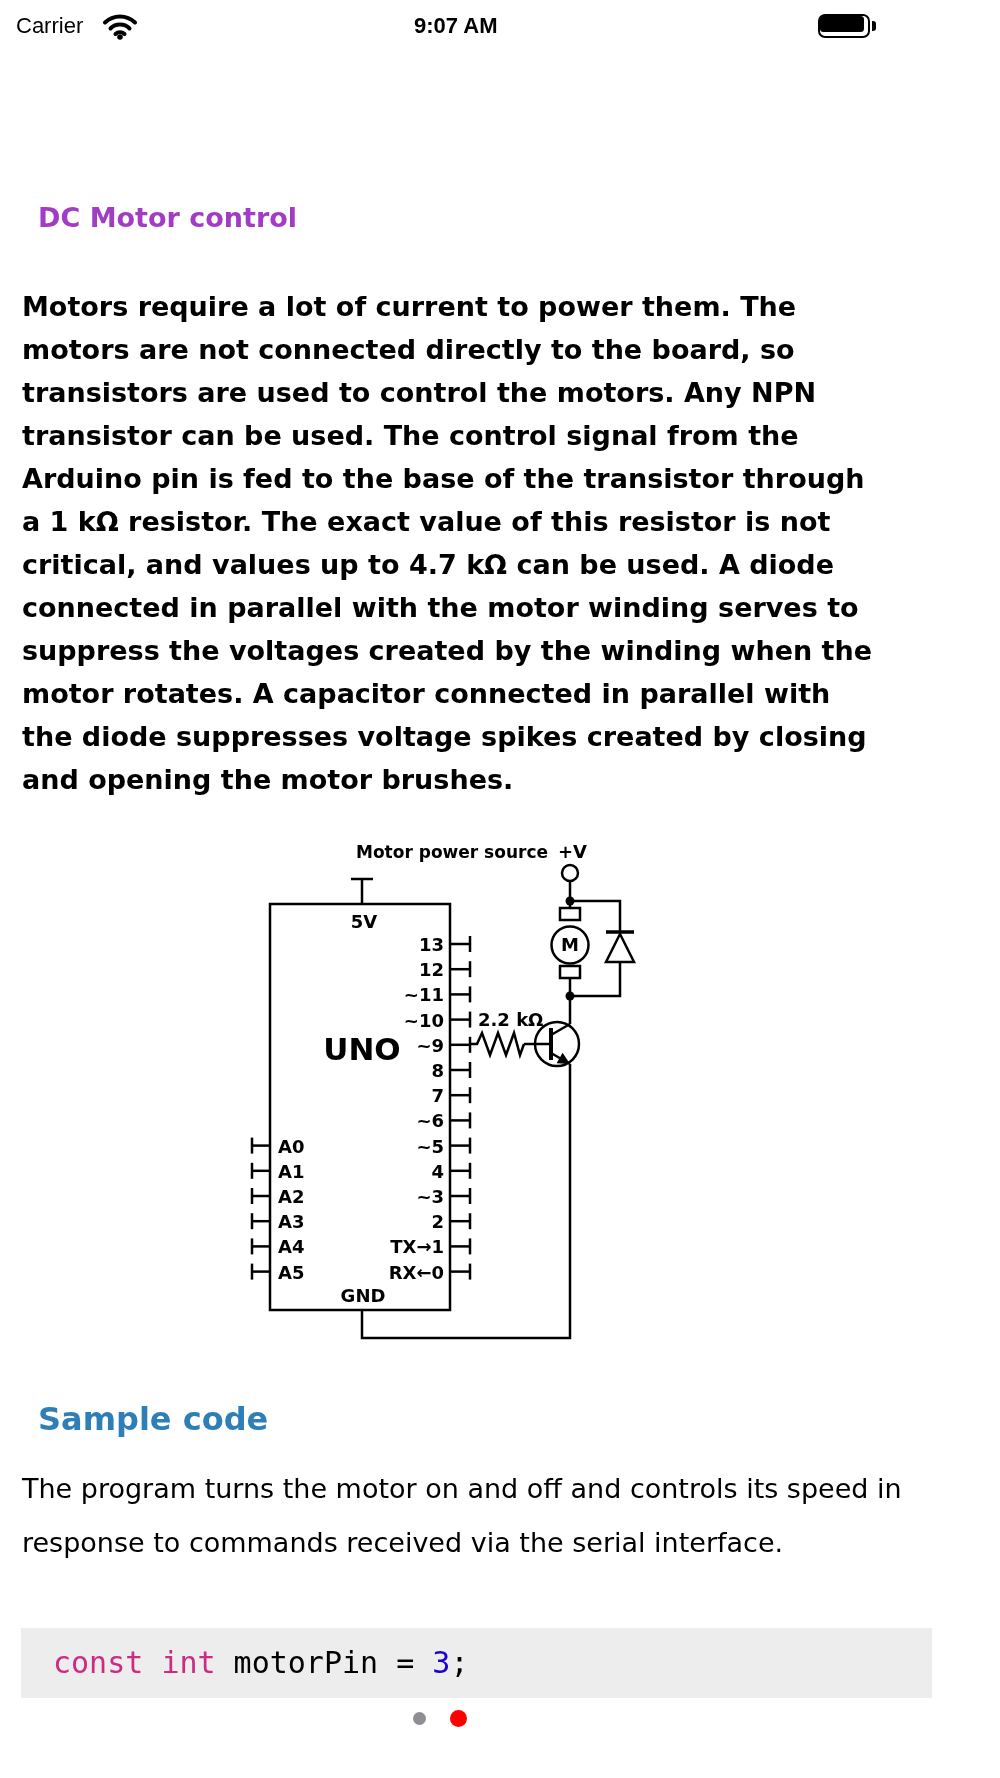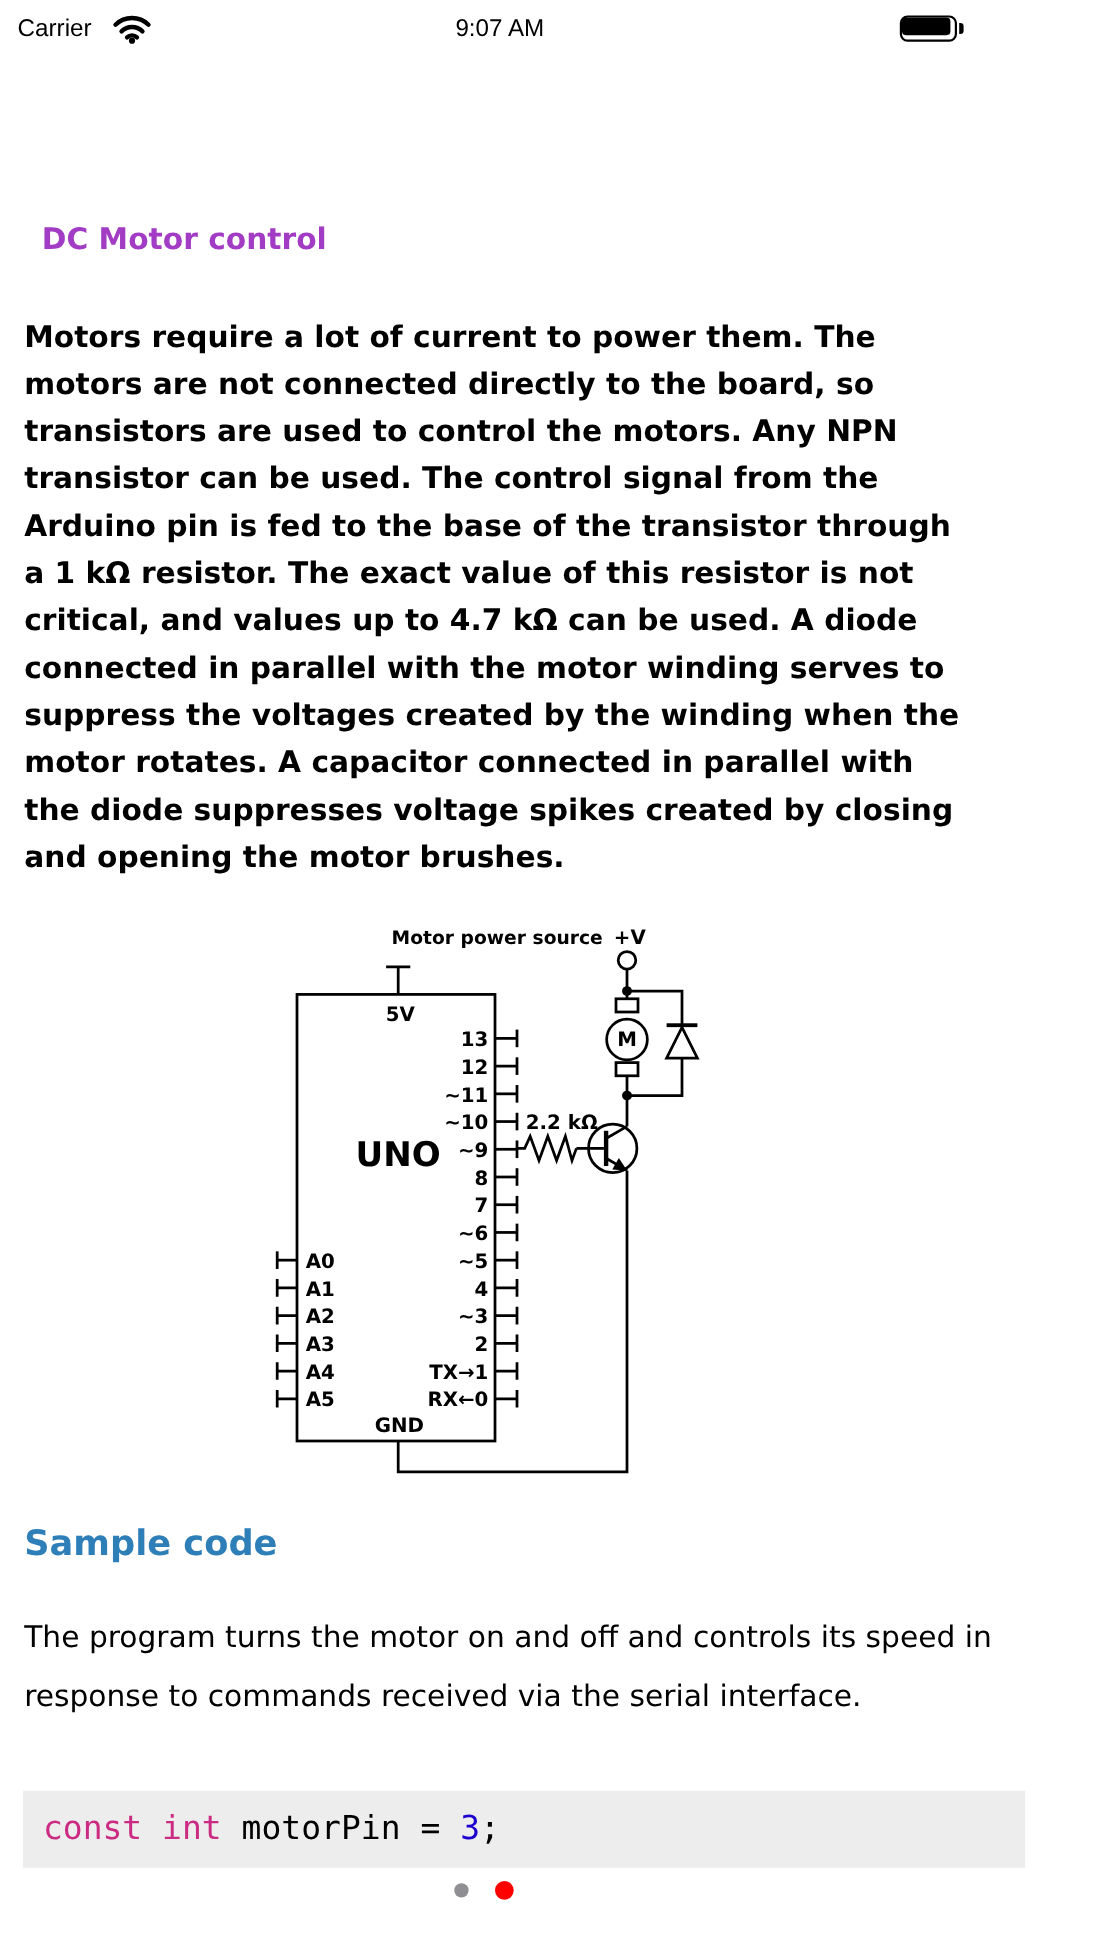--- a/index.html
+++ b/index.html
@@ -3,56 +3,56 @@
 <meta charset="utf-8">
 <style>
   html,body{margin:0;padding:0;background:#fff;}
   .screen{position:relative;width:932px;height:1778px;background:#ffffff;overflow:hidden;
           font-family:"DejaVu Sans",sans-serif;color:#000;}
 
   
   .status-bar{position:absolute;top:0;left:0;right:0;height:53px;}
   .carrier{position:absolute;left:16px;top:13px;font-size:22px;font-family:"Liberation Sans",sans-serif;}
   .wifi{position:absolute;left:102px;top:13px;}
-  .status-time{position:absolute;left:414px;top:13px;font-size:22px;font-weight:400;
+  .status-time{position:absolute;left:414px;top:13px;font-size:22px;font-weight:700;
                font-family:"Liberation Sans",sans-serif;text-align:center;}
   .battery{position:absolute;left:818px;top:14px;width:62px;height:24px;}
   .battery-body{position:absolute;left:0;top:0;width:52px;height:24px;border:2.5px solid #000;
                 border-radius:7px;box-sizing:border-box;}
   .battery-fill{position:absolute;left:2px;top:2px;width:44px;height:16px;background:#000;border-radius:3.5px;}
   .battery-nub{position:absolute;left:54px;top:7px;width:4px;height:10px;background:#000;border-radius:0 3px 3px 0;}
 
   
   .nav-bar{position:absolute;top:53px;left:0;right:0;height:78px;}
   .back-button{position:absolute;left:22px;top:29px;display:flex;align-items:center;gap:12px;
                color:#007AFF;font-size:31px;line-height:40px;font-family:"Liberation Sans",sans-serif;cursor:pointer;}
   .nav-title{position:absolute;left:0;right:0;top:29px;text-align:center;font-size:31px;line-height:40px;
              font-weight:700;font-family:"Liberation Sans",sans-serif;}
 
   
   .article-heading{position:absolute;left:22px;top:186px;margin:16px;font-size:27px;font-weight:700;color:#A23CC4;}
   .intro-paragraph{position:absolute;left:22px;top:285px;width:858px;margin:0;
                    font-size:27px;line-height:43px;font-weight:bold;}
-  .sample-heading{position:absolute;left:22px;top:1384px;margin:0;font-size:32px;font-weight:700;color:#2E7EB8;}
+  .sample-heading{position:absolute;left:22px;top:1384px;margin:16px;font-size:32px;font-weight:700;color:#2E7EB8;}
   .sample-paragraph{position:absolute;left:22px;top:1462px;width:900px;margin:0;
                     font-size:27px;line-height:54px;}
 
   
   .circuit{position:absolute;left:0;top:840px;width:1000px;height:512px;}
   .circuit .wire{stroke:#000;stroke-width:2.5;fill:none;}
   .circuit .solid{fill:#000;stroke:none;}
   .circuit text{fill:#000;stroke:none;font-family:"DejaVu Sans",sans-serif;}
   .circuit .dlabel{font-size:18px;font-weight:700;}
   .circuit .small-label{font-size:17px;font-weight:700;}
   .circuit .board-label{font-size:31px;font-weight:700;}
   .circuit .pin-label{font-size:18px;font-weight:700;}
 
   
   .code-block{position:absolute;left:21px;top:1628px;width:958px;height:70px;margin:0;
-              background:#EDEDED;box-sizing:border-box;padding-left:18px;
+              background:#EDEDED;box-sizing:border-box;padding-left:32px;
               font-family:"DejaVu Sans Mono",monospace;font-size:30px;line-height:70px;white-space:pre;}
   .tok-kw{color:#CC2B83;}
   .tok-num{color:#1C01CE;}
 
   
   .page-dots{position:absolute;left:413px;top:1709px;height:18px;display:flex;align-items:center;gap:24px;}
   .dot{display:inline-block;border-radius:50%;cursor:pointer;}
   .dot.inactive{width:13px;height:13px;background:#8E8E93;}
   .dot.active{width:17px;height:17px;background:#FF0000;}
 </style>

